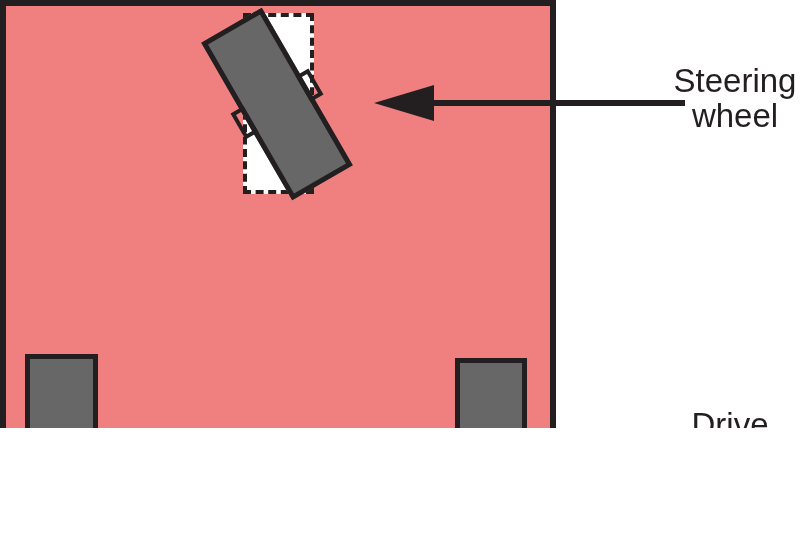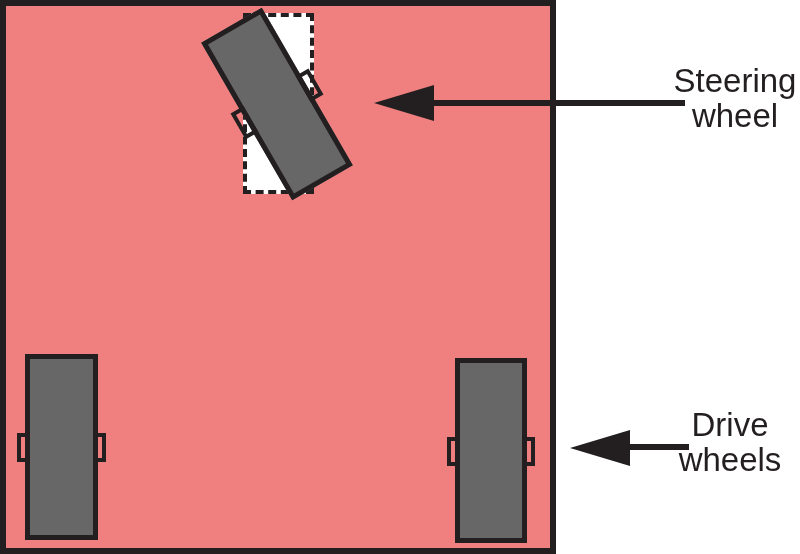--- a/index.html
+++ b/index.html
@@ -4,21 +4,21 @@
 <style>
   html, body {
     margin: 0;
     padding: 0;
     background: var(--background, #fff);
     font-family: "Liberation Sans", sans-serif;
   }
   .stage {
     position: relative;
     width: 800px;
-    height: 554px;
+    height: 428px;
     background: var(--background, #fff);
     overflow: hidden;
   }
   
   .chassis {
     position: absolute;
     left: 0; top: 0;
     width: 556px; height: 554px;
     box-sizing: border-box;
     background: var(--body-fill, #F08080);

